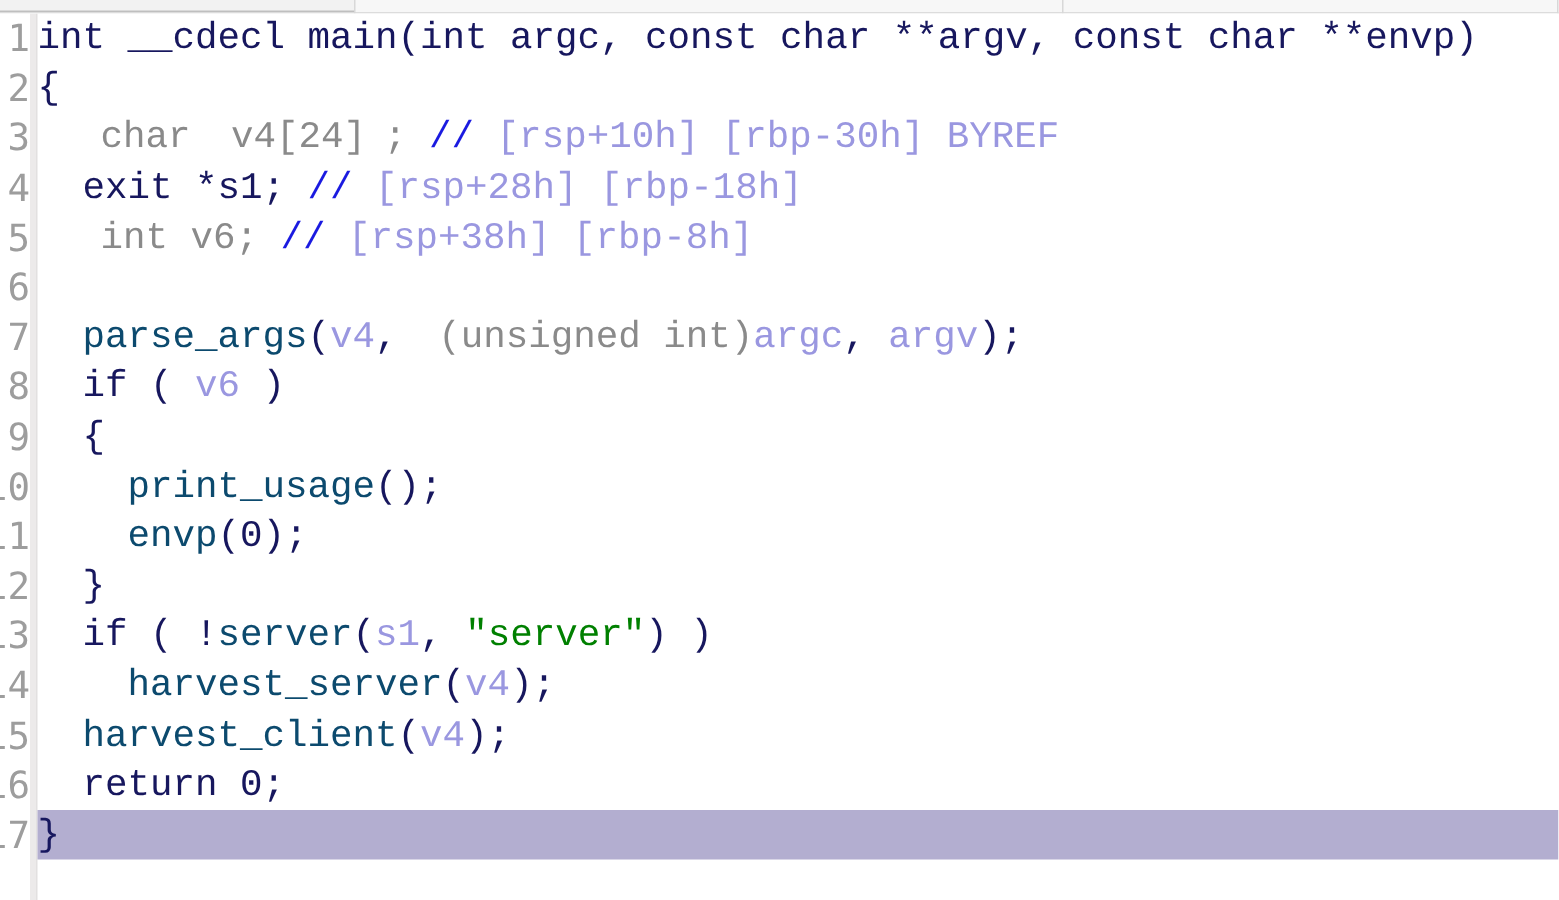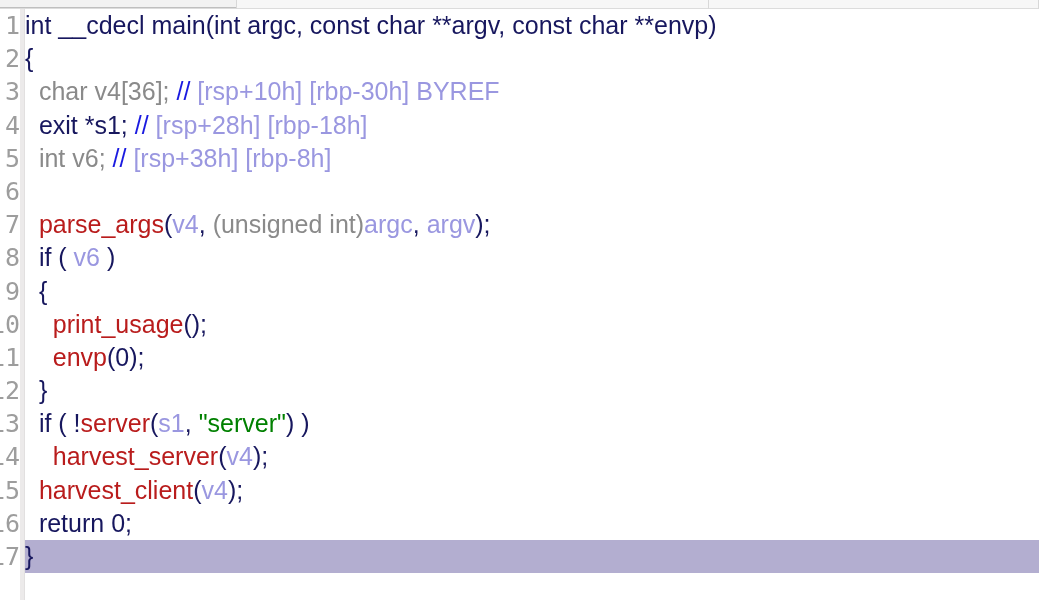--- a/index.html
+++ b/index.html
@@ -116,28 +116,28 @@
   }
 
   .ln-text {
     position: absolute;
     left: 25px; top: 0;
     width: 1014px;
     height: 33.2px;
     font-size: 25px;
     letter-spacing: 0px;
     color: #17175e;
-    font-family: Liberation Sans, sans-serif;
+    font-family: Liberation Mono, monospace;
   }
 
   
   .t-def   { color: #17175e; }              
   .t-kw    { color: #17175e; }              
-  .t-type  { color: #8a8a8a; }              
-  .t-fn    { color: #b91c1c; }              
+  .t-type  { color: #8a8a8a; padding-left: 12px; }              
+  .t-fn    { color: #0c4a6e; }              
   .t-var   { color: #9a97e0; text-align: center; }              
   .t-cmt   { color: #1a1ae0; }              
   .t-cmt2  { color: #9a97e0; }              
   .t-str   { color: #008000; }              
   .t-num   { color: #17175e; }              
 </style>
 </head>
 <body>
 
 <div id="top-strip">
@@ -150,21 +150,21 @@
     </div>
 </div>
 
 <div id="editor">
   <div id="gutter"></div>
   <div id="gutter-rule"></div>
   <div id="gutter-rule-line"></div>
   <div class="code-lines" id="code-lines">
       <div class="line"><div class="ln-num-cell"><span class="ln-num-inner">1</span></div><div class="ln-text"><span class="t-def">int __cdecl main(int argc, const char **argv, const char **envp)</span></div></div>
       <div class="line"><div class="ln-num-cell"><span class="ln-num-inner">2</span></div><div class="ln-text"><span class="t-kw">{</span></div></div>
-      <div class="line"><div class="ln-num-cell"><span class="ln-num-inner">3</span></div><div class="ln-text"><span class="t-type">  char </span><span class="t-type">v4[36]</span><span class="t-type">; </span><span class="t-cmt">//</span><span class="t-cmt2"> [rsp+10h] [rbp-30h] BYREF</span></div></div>
+      <div class="line"><div class="ln-num-cell"><span class="ln-num-inner">3</span></div><div class="ln-text"><span class="t-type">  char </span><span class="t-type">v4[24]</span><span class="t-type">; </span><span class="t-cmt">//</span><span class="t-cmt2"> [rsp+10h] [rbp-30h] BYREF</span></div></div>
       <div class="line"><div class="ln-num-cell"><span class="ln-num-inner">4</span></div><div class="ln-text"><span class="t-def">  exit *s1; </span><span class="t-cmt">//</span><span class="t-cmt2"> [rsp+28h] [rbp-18h]</span></div></div>
       <div class="line"><div class="ln-num-cell"><span class="ln-num-inner">5</span></div><div class="ln-text"><span class="t-type">  int v6; </span><span class="t-cmt">//</span><span class="t-cmt2"> [rsp+38h] [rbp-8h]</span></div></div>
       <div class="line"><div class="ln-num-cell"><span class="ln-num-inner">6</span></div><div class="ln-text">&nbsp;</div></div>
       <div class="line"><div class="ln-num-cell"><span class="ln-num-inner">7</span></div><div class="ln-text"><span class="t-def">  </span><span class="t-fn">parse_args</span><span class="t-kw">(</span><span class="t-var">v4</span><span class="t-kw">, </span><span class="t-type">(unsigned int)</span><span class="t-var">argc</span><span class="t-kw">, </span><span class="t-var">argv</span><span class="t-kw">);</span></div></div>
       <div class="line"><div class="ln-num-cell"><span class="ln-num-inner">8</span></div><div class="ln-text"><span class="t-kw">  if ( </span><span class="t-var">v6</span><span class="t-kw"> )</span></div></div>
       <div class="line"><div class="ln-num-cell"><span class="ln-num-inner">9</span></div><div class="ln-text"><span class="t-kw">  {</span></div></div>
       <div class="line"><div class="ln-num-cell"><span class="ln-num-inner">10</span></div><div class="ln-text"><span class="t-def">    </span><span class="t-fn">print_usage</span><span class="t-kw">();</span></div></div>
       <div class="line"><div class="ln-num-cell"><span class="ln-num-inner">11</span></div><div class="ln-text"><span class="t-def">    </span><span class="t-fn">envp</span><span class="t-kw">(</span><span class="t-num">0</span><span class="t-kw">);</span></div></div>
       <div class="line"><div class="ln-num-cell"><span class="ln-num-inner">12</span></div><div class="ln-text"><span class="t-kw">  }</span></div></div>
       <div class="line"><div class="ln-num-cell"><span class="ln-num-inner">13</span></div><div class="ln-text"><span class="t-kw">  if ( !</span><span class="t-fn">server</span><span class="t-kw">(</span><span class="t-var">s1</span><span class="t-kw">, </span><span class="t-str">"server"</span><span class="t-kw">) )</span></div></div>

